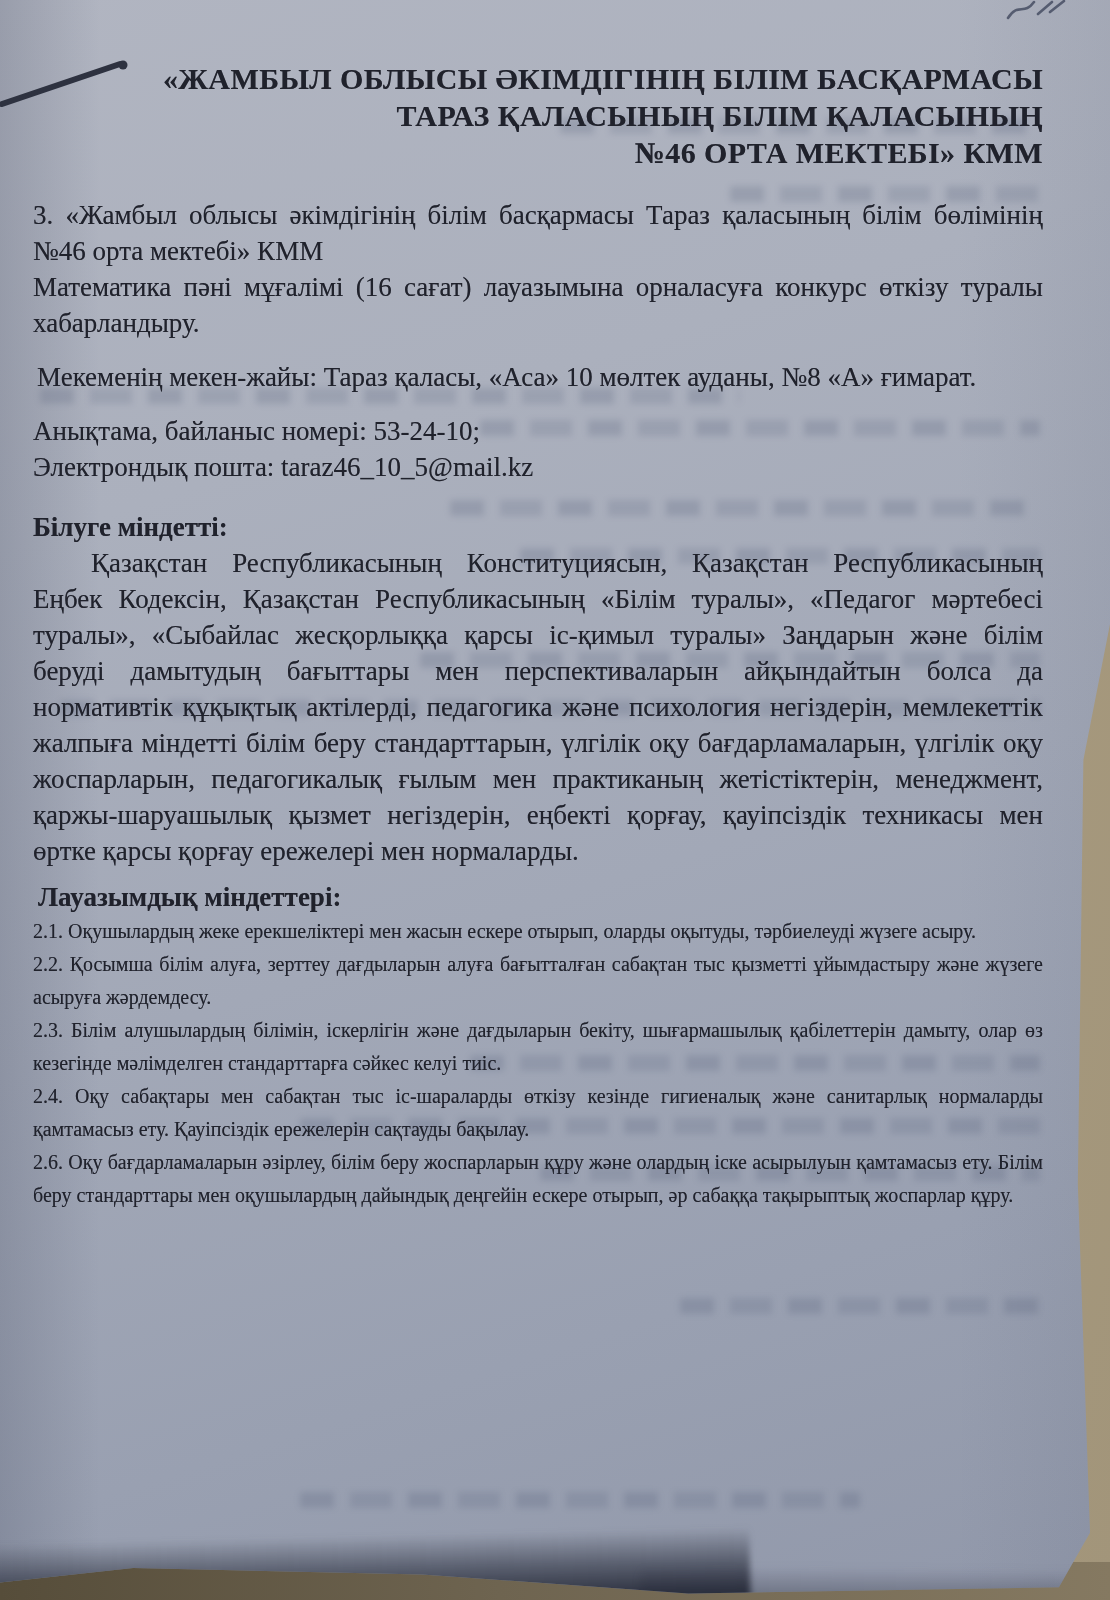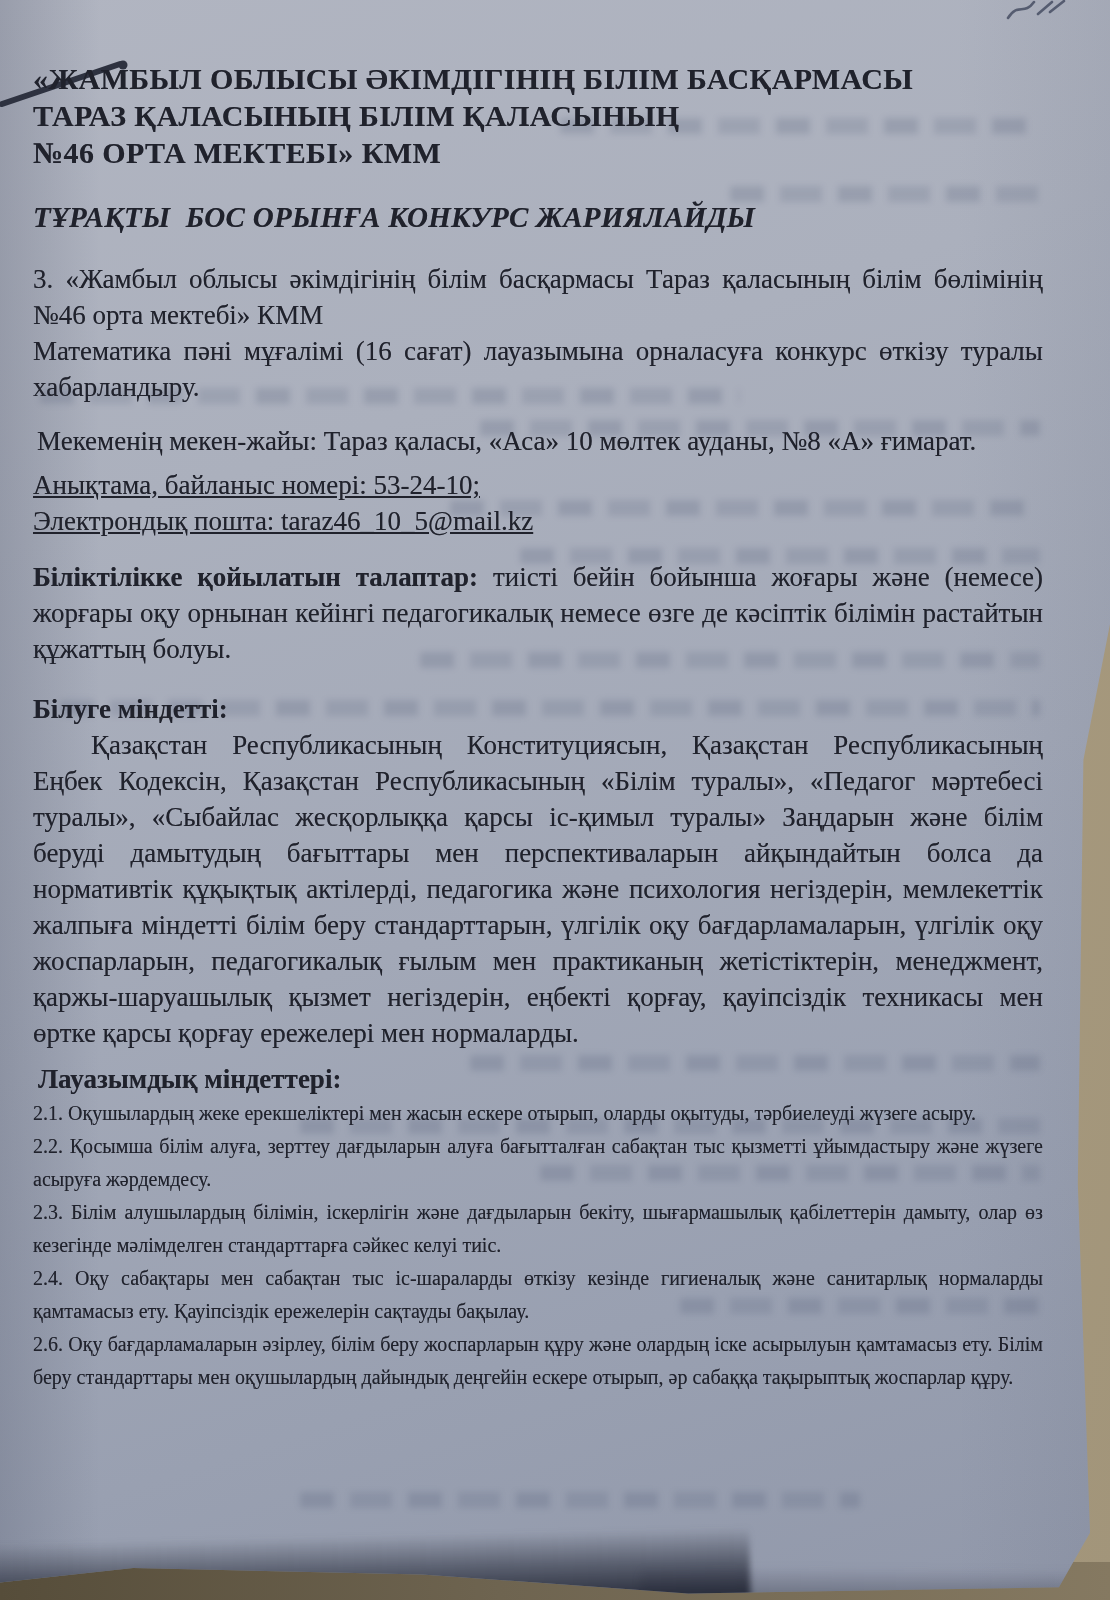--- a/index.html
+++ b/index.html
@@ -42,25 +42,25 @@
       rgba(73,84,112,.40) 0 34px,rgba(73,84,112,0) 34px 50px,
       rgba(73,84,112,.32) 50px 92px,rgba(73,84,112,0) 92px 108px);
   }
   .mark{position:absolute;}
   .content{
     position:absolute;left:33px;top:0;width:1010px;
     color:#20222c;font-size:27px;line-height:36px;text-align:justify;
     text-shadow:0 0 .6px rgba(32,34,44,.45);
     z-index:2;
   }
-  .doc-title{margin-top:60px;text-align:left;font-weight:bold;font-size:30px;line-height:37px;letter-spacing:.4px;}
+  .doc-title{margin-top:60px;text-align:right;font-weight:bold;font-size:30px;line-height:37px;letter-spacing:.4px;}
   .announce{margin-top:28px;font-style:italic;font-weight:bold;font-size:29px;text-align:left;white-space:pre-wrap;letter-spacing:.3px;}
   .p1{margin-top:26px;}
   .address{margin-top:18px;padding-left:4px;}
-  .contact{margin-top:8px;text-decoration:underline;}
+  .contact{margin-top:18px;}
   .qual{margin-top:20px;}
   .know-h{margin-top:24px;font-weight:bold;}
   .know{text-indent:58px;}
   .duties-h{margin-top:10px;font-weight:bold;padding-left:5px;}
   .duty{font-size:20px;line-height:33px;}
   .b{font-weight:bold;}
   .b::after{content:" ";}
 </style>
 </head>
 <body>
@@ -91,37 +91,33 @@
     </svg>
 
     <div class="content">
 
       <div class="doc-title">
         <div>«ЖАМБЫЛ ОБЛЫСЫ ӘКІМДІГІНІҢ БІЛІМ БАСҚАРМАСЫ</div>
         <div>ТАРАЗ ҚАЛАСЫНЫҢ БІЛІМ ҚАЛАСЫНЫҢ</div>
         <div>№46 ОРТА МЕКТЕБІ» КММ</div>
       </div>
 
-      <div class="announce">ТҰРАҚТЫ  БОС ОРЫНҒА КОНКУРС ЖАРИЯЛАЙДЫ</div>
 
       <div class="p1">
         <div>3. «Жамбыл облысы әкімдігінің білім басқармасы Тараз қаласының білім бөлімінің №46 орта мектебі» КММ</div>
         <div>Математика пәні мұғалімі (16 сағат) лауазымына орналасуға конкурс өткізу туралы хабарландыру.</div>
       </div>
 
       <div class="address">Мекеменің мекен-жайы: Тараз қаласы, «Аса» 10 мөлтек ауданы, №8 «А» ғимарат.</div>
 
       <div class="contact">
         <div>Анықтама, байланыс номері: 53-24-10;</div>
         <div>Электрондық пошта: taraz46_10_5@mail.kz</div>
       </div>
 
-      <div class="qual">
-        <span class="b">Біліктілікке қойылатын талаптар:</span><span>тиісті бейін бойынша жоғары және (немесе) жорғары оқу орнынан кейінгі педагогикалық немесе өзге де кәсіптік білімін растайтын құжаттың болуы.</span>
-      </div>
 
       <div class="know-h">Білуге міндетті:</div>
       <div class="know">Қазақстан Республикасының Конституциясын, Қазақстан Республикасының Еңбек Кодексін, Қазақстан Республикасының «Білім туралы», «Педагог мәртебесі туралы», «Сыбайлас жесқорлыққа қарсы іс-қимыл туралы» Заңдарын және білім беруді дамытудың бағыттары мен перспективаларын айқындайтын болса да нормативтік құқықтық актілерді, педагогика және психология негіздерін, мемлекеттік жалпыға міндетті білім беру стандарттарын, үлгілік оқу бағдарламаларын, үлгілік оқу жоспарларын, педагогикалық ғылым мен практиканың жетістіктерін, менеджмент, қаржы-шаруашылық қызмет негіздерін, еңбекті қорғау, қауіпсіздік техникасы мен өртке қарсы қорғау ережелері мен нормаларды.</div>
 
       <div class="duties-h">Лауазымдық міндеттері:</div>
       <div class="duty">2.1. Оқушылардың жеке ерекшеліктері мен жасын ескере отырып, оларды оқытуды, тәрбиелеуді жүзеге асыру.</div>
       <div class="duty">2.2. Қосымша білім алуға, зерттеу дағдыларын алуға бағытталған сабақтан тыс қызметті ұйымдастыру және жүзеге асыруға жәрдемдесу.</div>
       <div class="duty">2.3. Білім алушылардың білімін, іскерлігін және дағдыларын бекіту, шығармашылық қабілеттерін дамыту, олар өз кезегінде мәлімделген стандарттарға сәйкес келуі тиіс.</div>
       <div class="duty">2.4. Оқу сабақтары мен сабақтан тыс іс-шараларды өткізу кезінде гигиеналық және санитарлық нормаларды қамтамасыз ету. Қауіпсіздік ережелерін сақтауды бақылау.</div>
       <div class="duty">2.6. Оқу бағдарламаларын әзірлеу, білім беру жоспарларын құру және олардың іске асырылуын қамтамасыз ету. Білім беру стандарттары мен оқушылардың дайындық деңгейін ескере отырып, әр сабаққа тақырыптық жоспарлар құру.</div>

